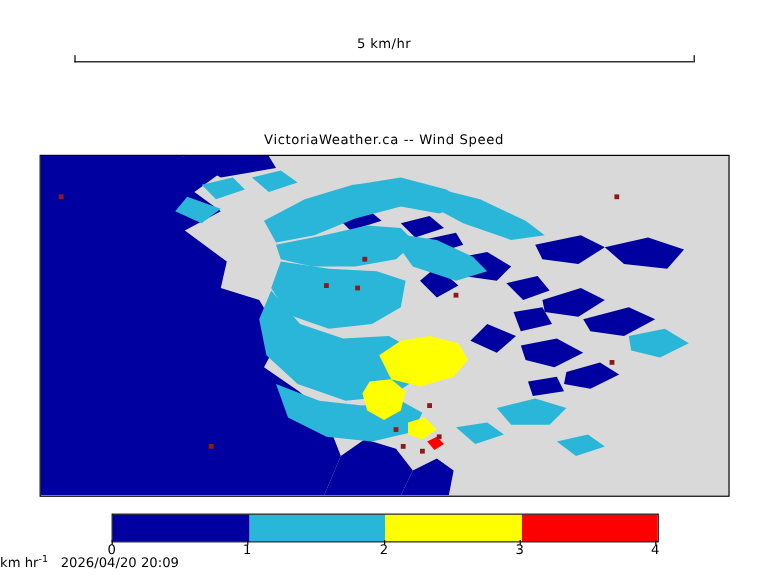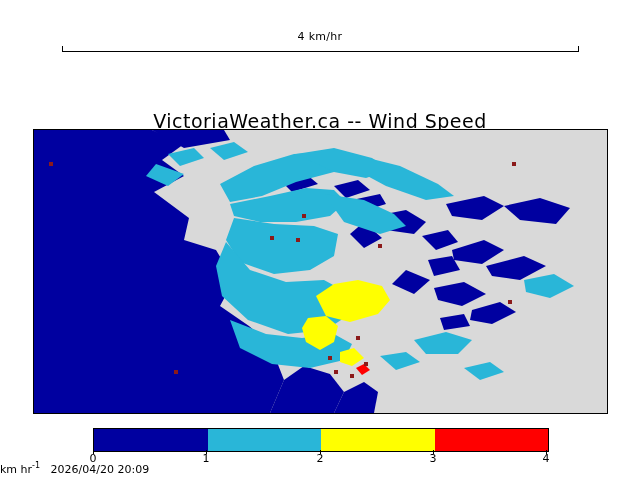--- a/index.html
+++ b/index.html
@@ -18,21 +18,21 @@
     font-size:11px;color:#000;letter-spacing:0.3px;
   }
   .scalebar-line{
     position:absolute;left:62px;top:21px;width:516px;height:1px;background:#000;
   }
   .scalebar-tick{
     position:absolute;top:16px;width:1px;height:6px;background:#000;
   }
   .title{
     position:absolute;left:0;top:110px;width:640px;text-align:center;
-    font-size:19px;color:#000;letter-spacing:0.5px;
+    font-size:11px;color:#000;letter-spacing:0.5px;
   }
   .map-frame{
     position:absolute;left:33px;top:129px;width:573px;height:283px;
     background:#d9d9d9;
     border:1px solid #000;
     overflow:hidden;
   }
   .map-svg{display:block;}
   .legend{
     position:absolute;left:93px;top:428px;width:454px;height:22px;
@@ -52,21 +52,21 @@
     position:absolute;left:0;top:461px;width:640px;
     font-size:11px;color:#000;
   }
   .legend-units sup{font-size:8px;vertical-align:super;}
   .station{fill:#8b1a1a;}
 </style>
 </head>
 <body>
 
 <div class="scalebar-wrap">
-  <div class="scalebar-label">4 km/hr</div>
+  <div class="scalebar-label">5 km/hr</div>
   <div class="scalebar-line"></div>
   <div class="scalebar-tick" style="left:62px;"></div>
   <div class="scalebar-tick" style="left:578px;"></div>
 </div>
 
 <div class="title">VictoriaWeather.ca -- Wind Speed</div>
 
 <div class="map-frame">
   <svg class="map-svg" width="573" height="283" viewBox="0 0 573 283">
 

